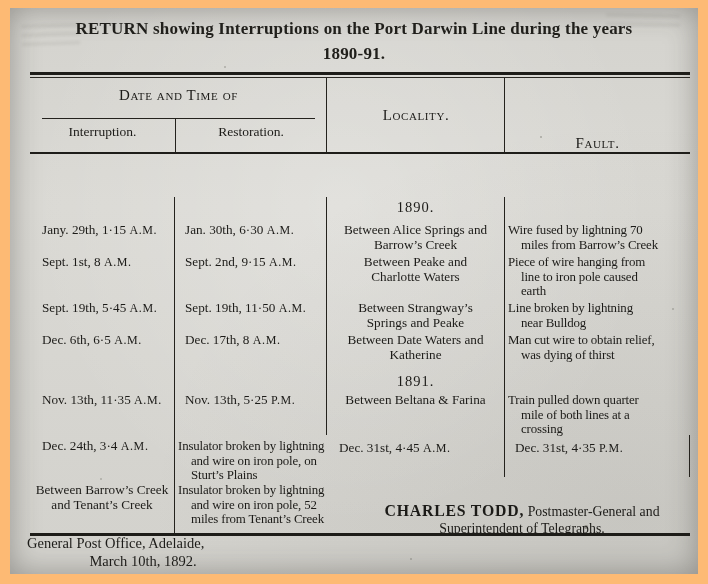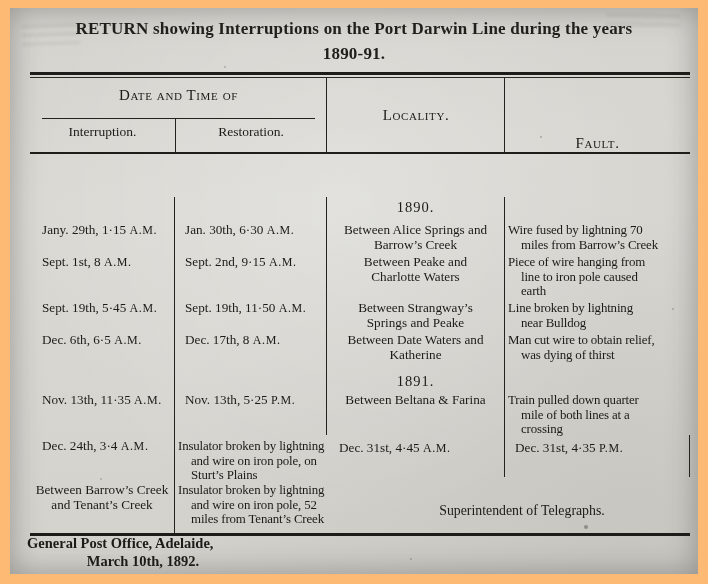--- a/index.html
+++ b/index.html
@@ -71,21 +71,21 @@
   .c4{padding-left:16px;padding-right:2px;text-indent:-13px;white-space:pre-line;
       font-size:12.9px;letter-spacing:-0.15px;text-align:left;}
   .year{font-size:14.5px;letter-spacing:1px;padding-top:3px;}
   .pt4{padding-top:4px;}
   .pt6{padding-top:6px;}
   .mer{font-size:12px;letter-spacing:0.6px;}
 
   .sig{position:absolute;right:8px;top:494px;width:336px;text-align:center;
     font-size:13.8px;line-height:17px;}
   .sig-name{font-size:15.8px;letter-spacing:0.8px;font-weight:bold;color:#1b1a17;}
-  .office{position:absolute;left:17px;top:526px;width:232px;font-size:14.5px;line-height:18px;font-weight:bold;}
+  .office{position:absolute;left:17px;top:526px;width:232px;font-size:14.5px;line-height:18px;}
   .office .l2{text-align:center;}
 </style>
 </head>
 <body>
 
 <div class="frame">
   <div class="paper">
 
     <div class="smudge sm1"></div>
     <div class="smudge sm2"></div>
@@ -170,20 +170,21 @@
         <div class="cell c3 pt6">Between Barrow’s Creek
 and Tenant’s Creek</div>
         <div class="cell c4 pt6">Insulator broken by lightning
 and wire on iron pole, 52
 miles from Tenant’s Creek</div>
 
       </div>
     </div>
 
     <div class="sig">
+      <div><span class="sig-name">CHARLES TODD,</span> <span>Postmaster-General and</span></div>
       <div>Superintendent of Telegraphs.</div>
     </div>
 
     <div class="office">
       <div>General Post Office, Adelaide,</div>
       <div class="l2">March 10th, 1892.</div>
     </div>
 
   </div>
 </div>

